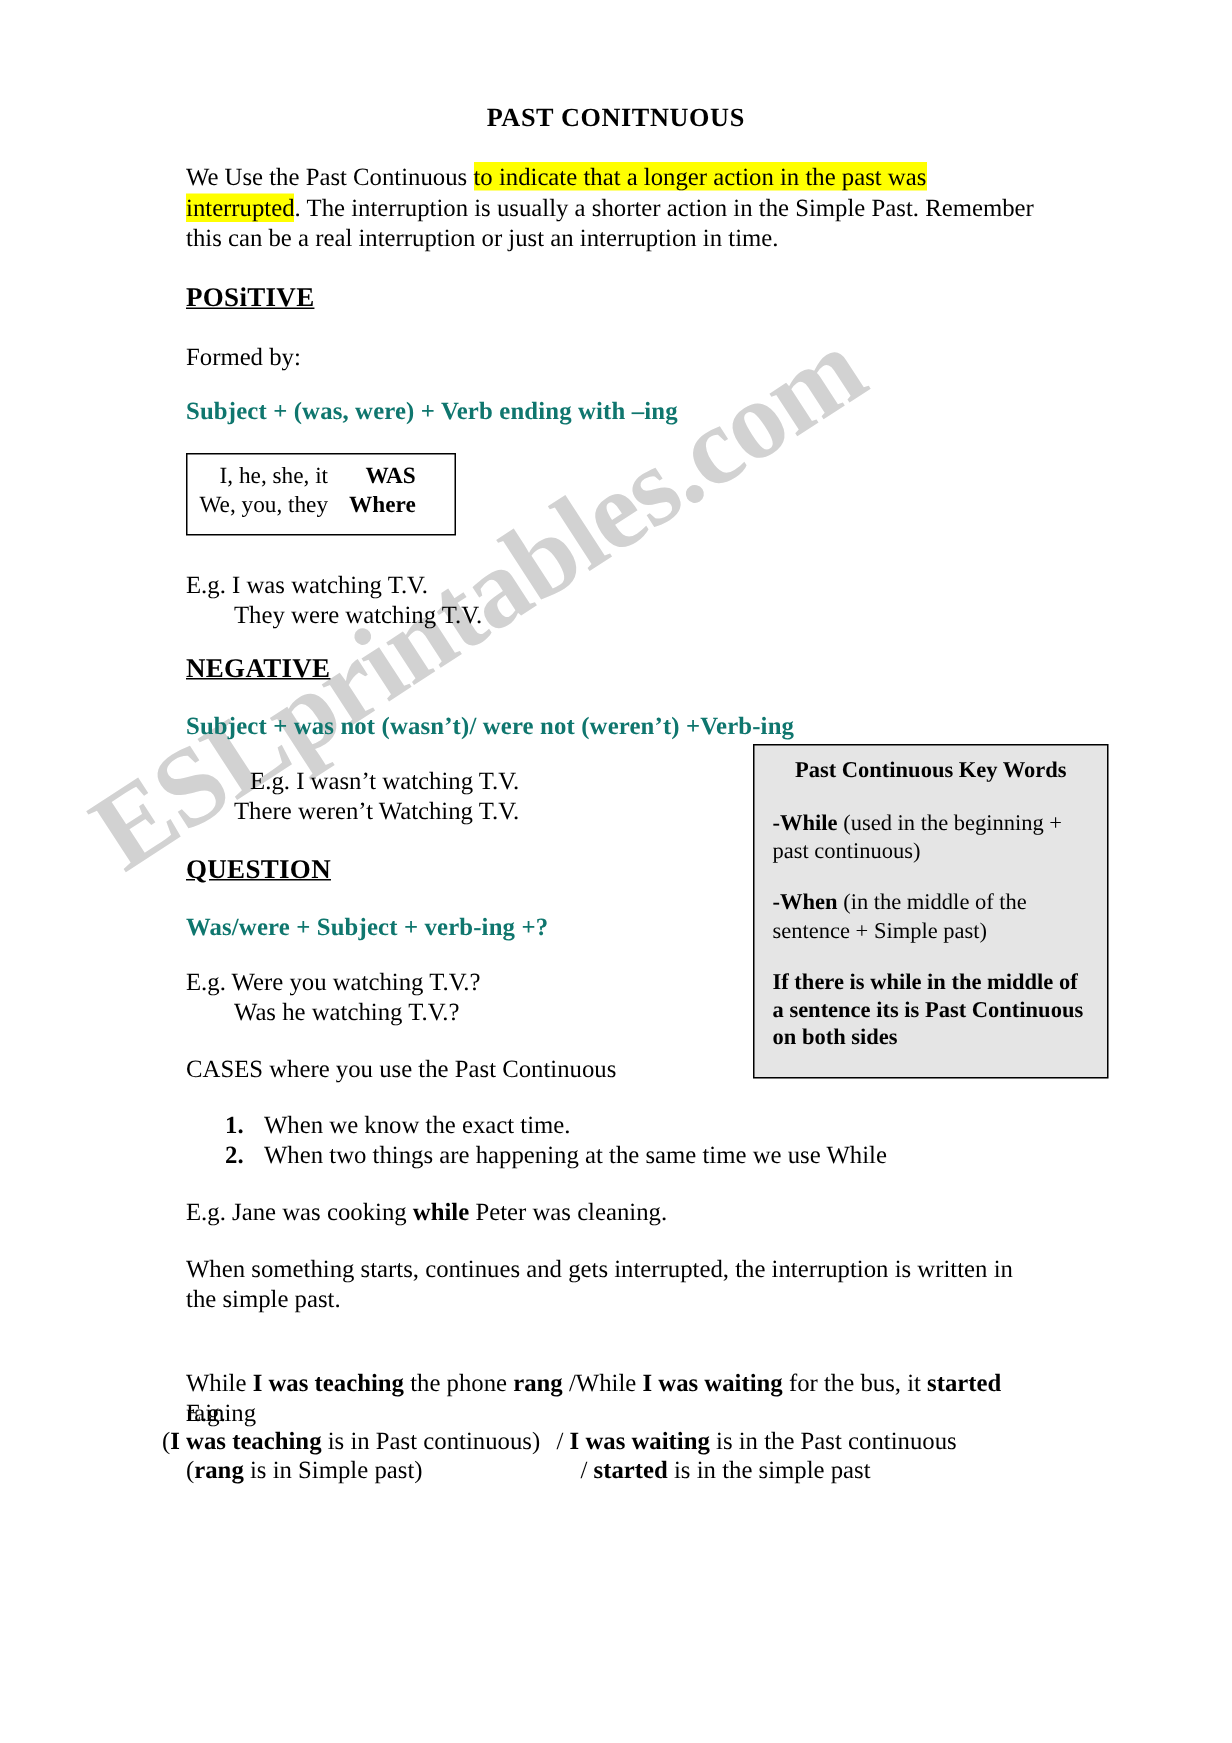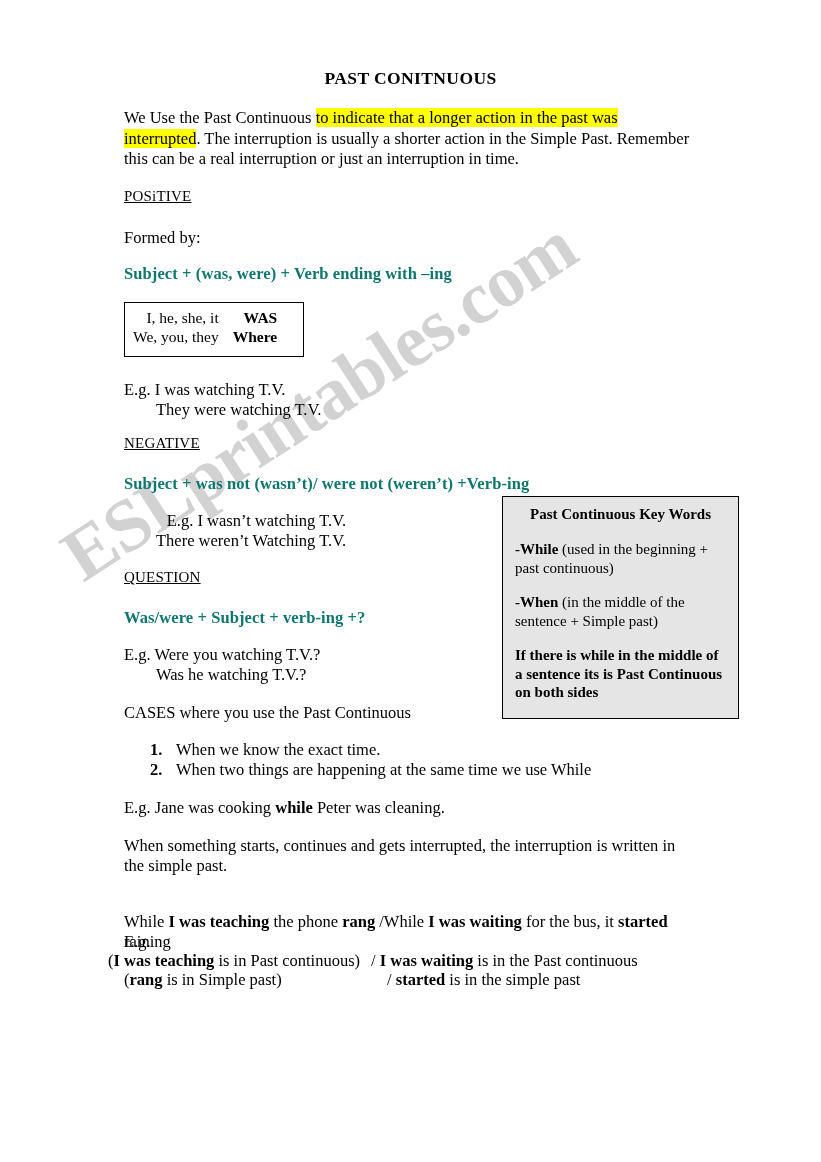--- a/index.html
+++ b/index.html
@@ -70,22 +70,22 @@
     font-size: 16.5px;
     line-height: 20.5px;
   }
   .hl {
     background: #ffff00;
     box-decoration-break: clone;
     -webkit-box-decoration-break: clone;
   }
 
   .section-head {
-    font-size: 15px;
-    font-weight: normal;
+    font-size: 18px;
+    font-weight: bold;
     text-decoration: underline;
     letter-spacing: 0.2px;
   }
 
   .formula {
     font-size: 16.5px;
     font-weight: bold;
     color: #0f766e;
     letter-spacing: 0.1px;
   }

